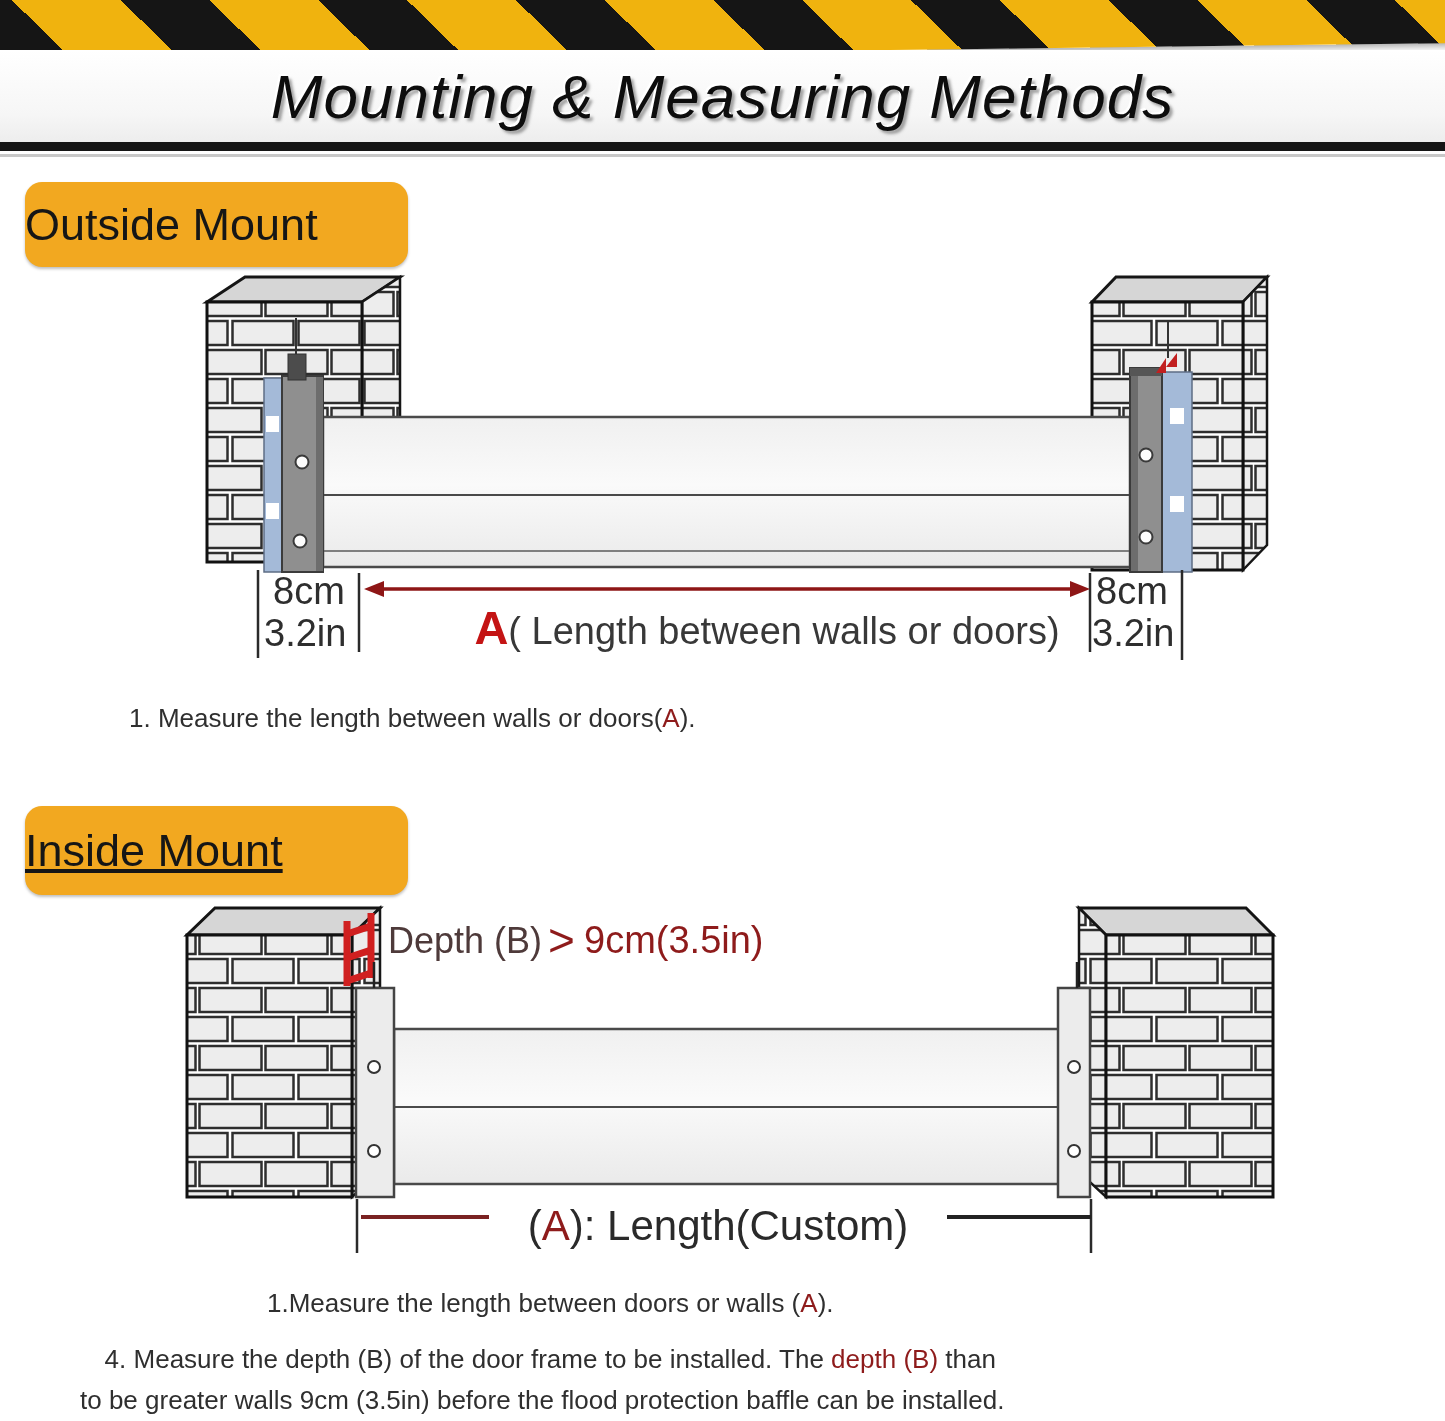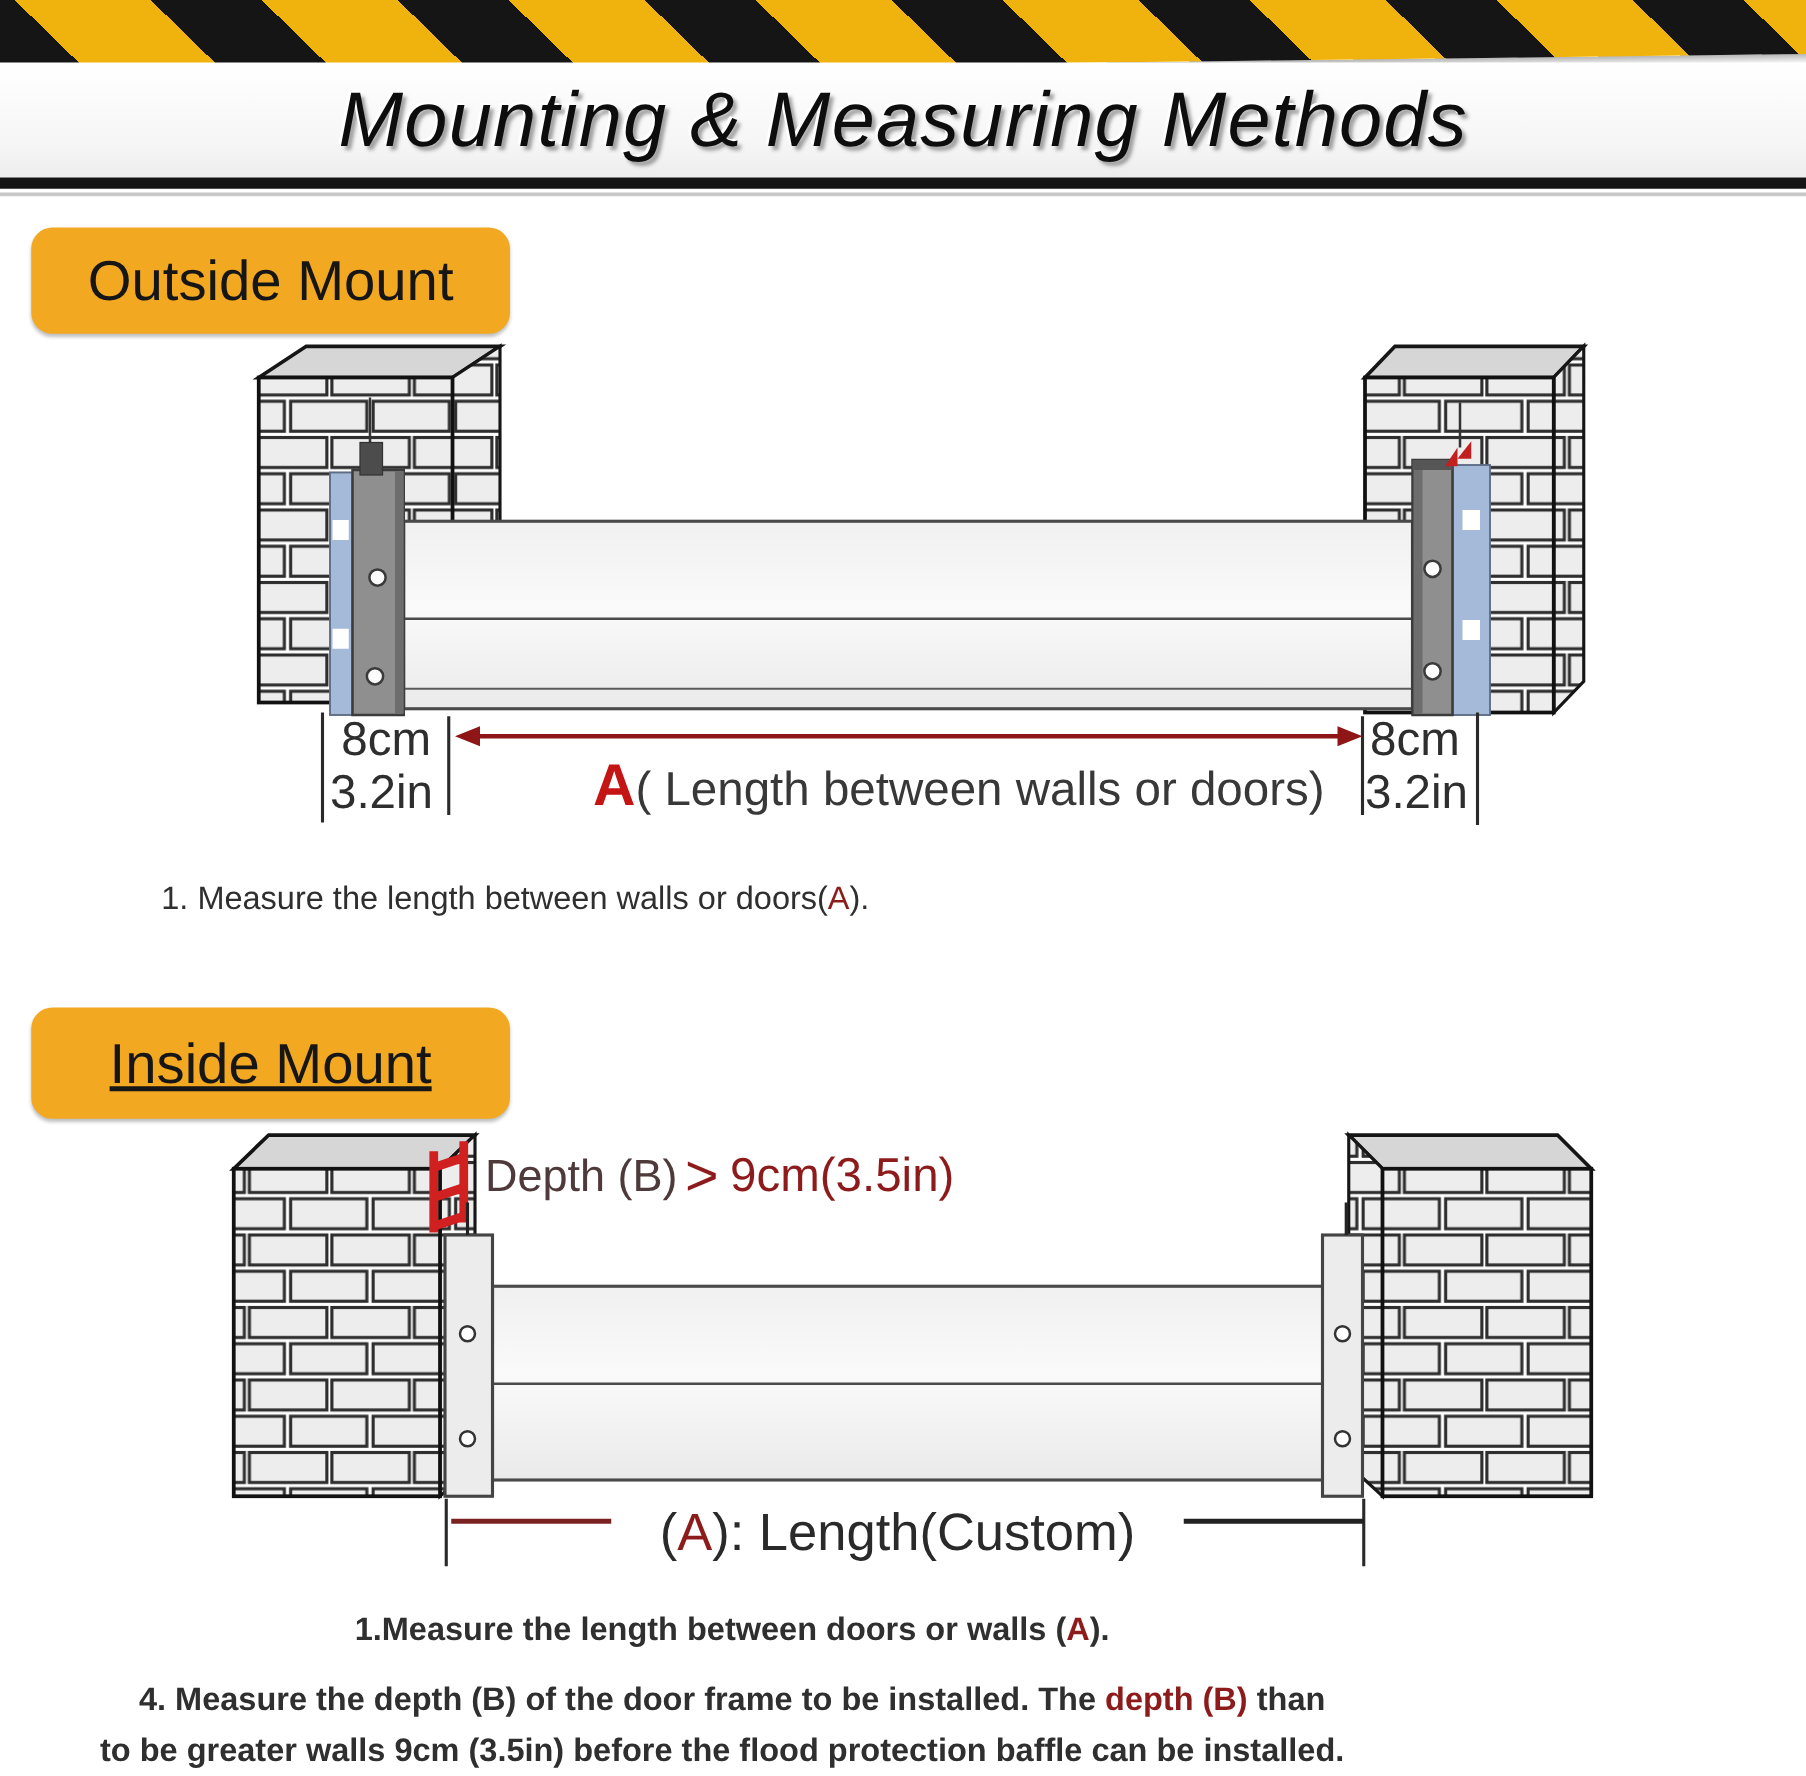--- a/index.html
+++ b/index.html
@@ -15,35 +15,35 @@
   #titlebar{position:absolute;left:0;top:50px;width:1445px;height:92px;
             background:linear-gradient(180deg,#ffffff 0%,#f6f6f6 70%,#ededed 100%);
             display:flex;align-items:center;justify-content:center;}
   #title{font-size:62px;font-weight:normal;font-style:italic;color:#0d0d0d;letter-spacing:1px;
          text-shadow:-2px -2px 0 #ffffff,3px 3px 3px rgba(90,90,90,.55);}
   .rule1{position:absolute;left:0;top:142px;width:1445px;height:9px;background:#151515;}
   .rule2{position:absolute;left:0;top:154px;width:1445px;height:3px;background:#9a9a9a;opacity:.55;}
 
   
   .section-label{position:absolute;left:25px;width:383px;height:85px;background:#f2a820;
-                 border-radius:17px;display:flex;align-items:center;justify-content:center;
+                 border-radius:17px;display:flex;align-items:center;
                  font-size:45px;color:#161616;box-shadow:0 2px 3px rgba(0,0,0,.25);}
   #label-outside{top:182px;}
   #label-inside{top:806px;height:89px;text-decoration:underline;}
 
   
   .diagram-svg{position:absolute;left:0;}
   #svg-outside{top:262px;}
   #svg-inside{top:900px;}
   text{font-family:"Liberation Sans",sans-serif;}
 
   
   .steps{position:absolute;font-size:26px;color:#2f2f2f;white-space:nowrap;text-align:center;}
   #steps-outside{left:129px;top:693px;line-height:51px;}
-  #steps-inside{left:96px;top:1284px;line-height:39px;font-weight:bold;}
+  #steps-inside{left:96px;top:1284px;line-height:39px;}
   #steps-inside .line1{margin-bottom:17px;}
   #steps-inside .line2{margin-bottom:2px;}
   #steps-inside .line3{margin-left:-16px;}
   .accent{color:#8e1b1b;}
 </style>
 </head>
 <body>
 
 <div id="page">
 

